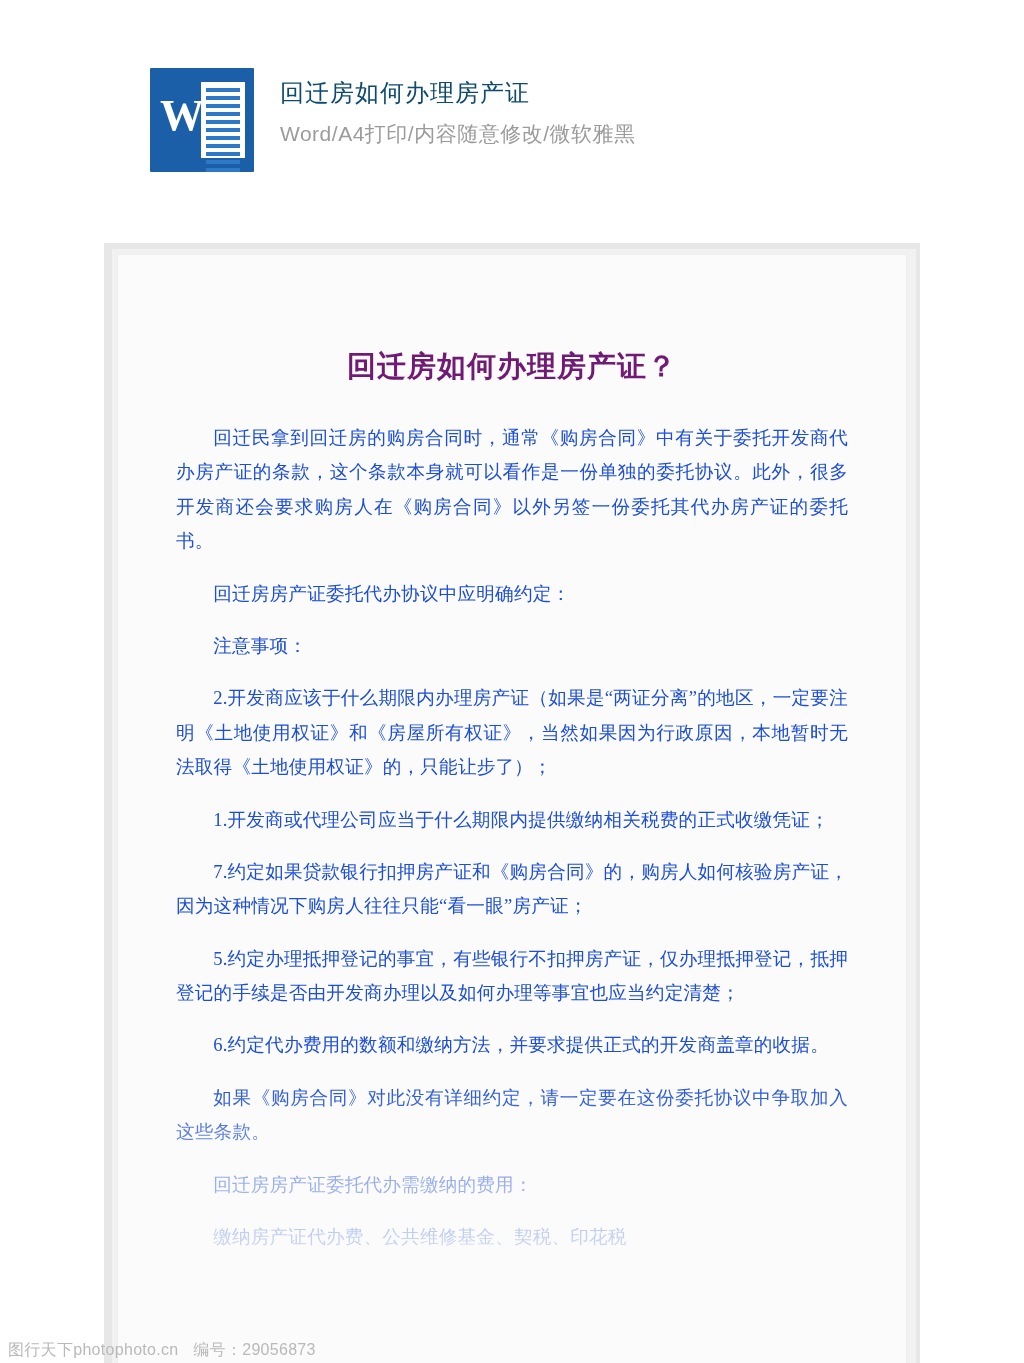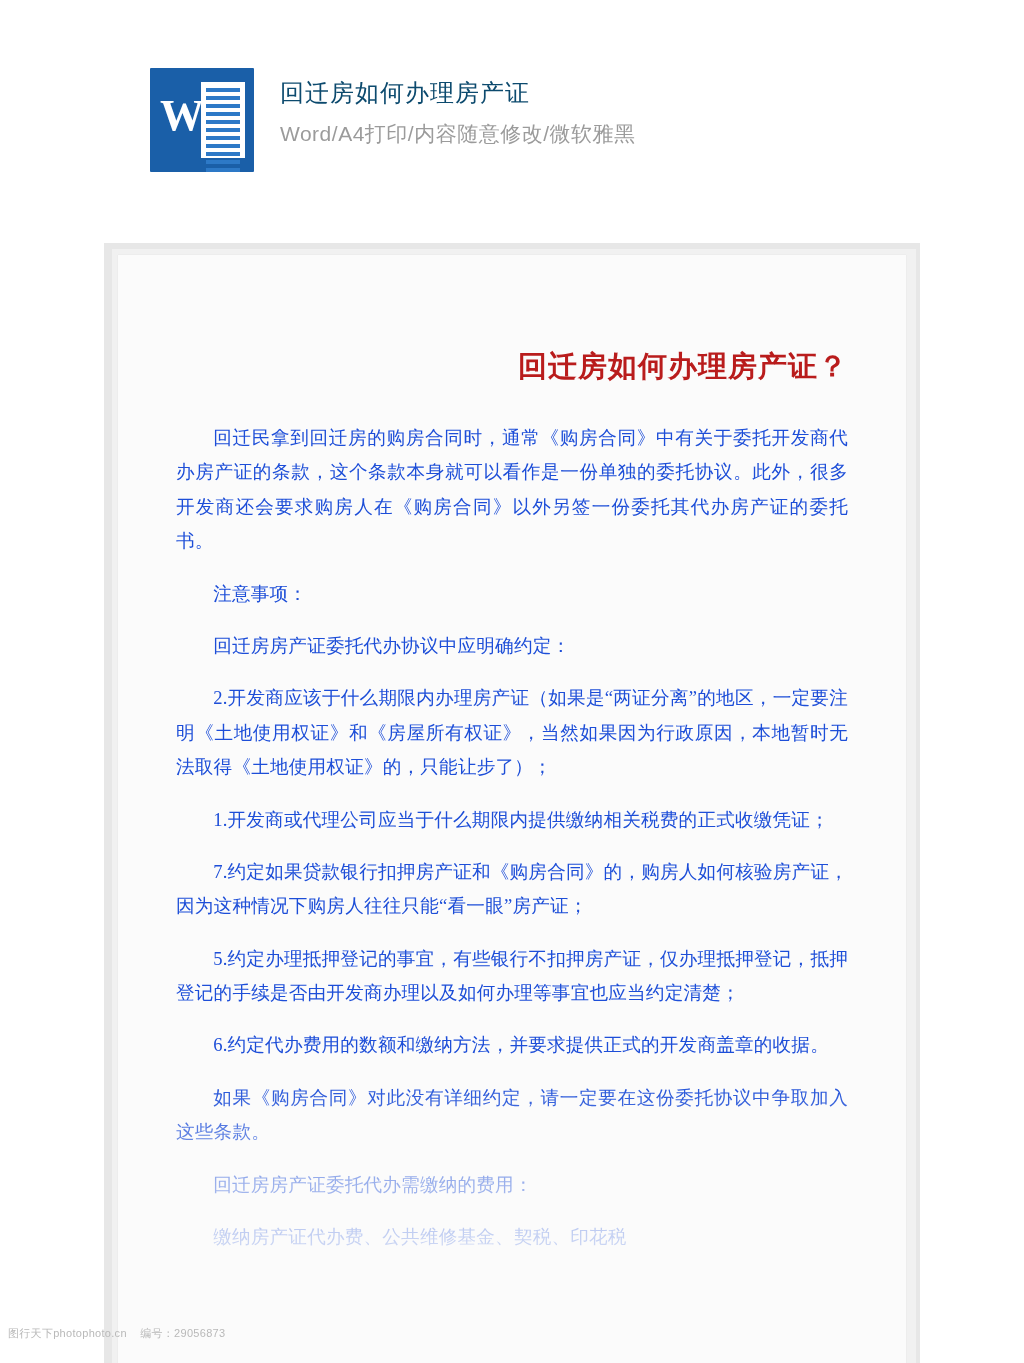--- a/index.html
+++ b/index.html
@@ -102,23 +102,23 @@
     height: 1108px;
     background: #fbfbfb;
     box-shadow: 0 0 1px rgba(0,0,0,0.10);
   }
   .paper-inner {
     position: absolute;
     left: 0; top: 0; right: 0; bottom: 0;
     padding: 92px 58px 0 58px;
   }
   .doc-title {
-    text-align: right;
+    text-align: center;
     font-size: 29px;
-    color: #b91c1c;
+    color: #701a75;
     letter-spacing: 1px;
     font-family: "Liberation Serif", serif;
     font-weight: bold;
     margin: 0 0 34px 0;
   }
   .para {
     font-family: "Liberation Serif", serif;
     font-size: 18.6px;
     color: #1d4ed8;
     line-height: 1.85;
@@ -136,22 +136,22 @@
     width: 788px;
     height: 283px;
     background: linear-gradient(to bottom, rgba(251,251,251,0) 0%, rgba(251,251,251,0.55) 35%, rgba(251,251,251,0.85) 65%, rgba(251,251,251,0.97) 100%);
     pointer-events: none;
   }
 
   
   .watermark {
     position: absolute;
     left: 8px;
-    bottom: 22px;
-    font-size: 11px;
+    bottom: 2px;
+    font-size: 16px;
     color: #b9b9b9;
     letter-spacing: 0.3px;
     font-family: "Liberation Sans", sans-serif;
   }
   .watermark .wm-id { margin-left: 10px; }
 </style>
 </head>
 <body>
 
 <div class="page">
@@ -180,22 +180,22 @@
   </div>
 
   <div class="paper-shadow-2"></div>
   <div class="paper-shadow-1"></div>
 
   <div class="paper">
     <div class="paper-inner">
       <h2 class="doc-title">回迁房如何办理房产证？</h2>
 
       <p class="para">回迁民拿到回迁房的购房合同时，通常《购房合同》中有关于委托开发商代办房产证的条款，这个条款本身就可以看作是一份单独的委托协议。此外，很多开发商还会要求购房人在《购房合同》以外另签一份委托其代办房产证的委托书。</p>
+      <p class="para">回迁房房产证委托代办协议中应明确约定：</p>
       <p class="para">注意事项：</p>
-      <p class="para">回迁房房产证委托代办协议中应明确约定：</p>
       <p class="para">2.开发商应该于什么期限内办理房产证（如果是“两证分离”的地区，一定要注明《土地使用权证》和《房屋所有权证》，当然如果因为行政原因，本地暂时无法取得《土地使用权证》的，只能让步了）；</p>
       <p class="para">1.开发商或代理公司应当于什么期限内提供缴纳相关税费的正式收缴凭证；</p>
       <p class="para">7.约定如果贷款银行扣押房产证和《购房合同》的，购房人如何核验房产证，因为这种情况下购房人往往只能“看一眼”房产证；</p>
       <p class="para">5.约定办理抵押登记的事宜，有些银行不扣押房产证，仅办理抵押登记，抵押登记的手续是否由开发商办理以及如何办理等事宜也应当约定清楚；</p>
       <p class="para">6.约定代办费用的数额和缴纳方法，并要求提供正式的开发商盖章的收据。</p>
       <p class="para">如果《购房合同》对此没有详细约定，请一定要在这份委托协议中争取加入这些条款。</p>
       <p class="para">回迁房房产证委托代办需缴纳的费用：</p>
       <p class="para">缴纳房产证代办费、公共维修基金、契税、印花税</p>
     </div>
   </div>

